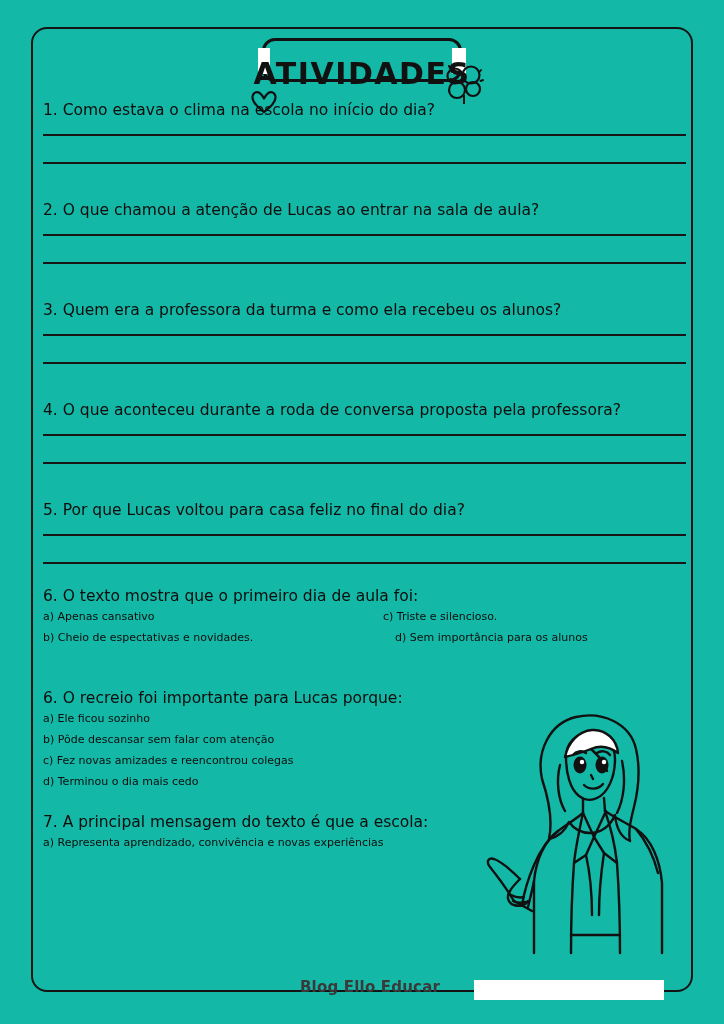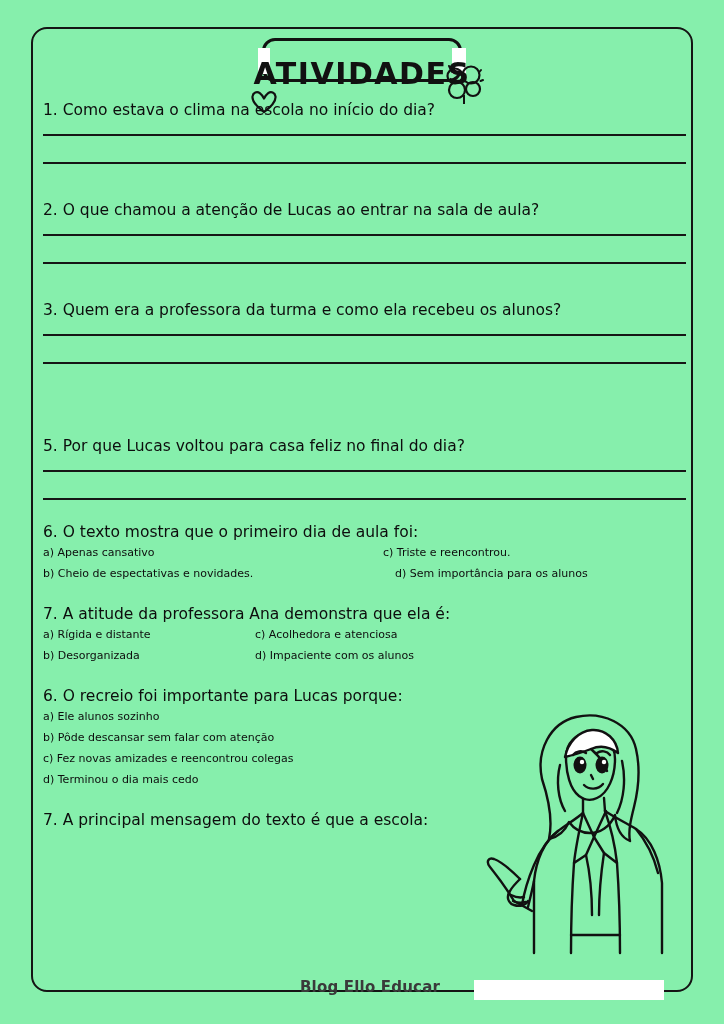--- a/index.html
+++ b/index.html
@@ -5,21 +5,21 @@
   * { box-sizing: border-box; }
   html, body {
     margin: 0; padding: 0;
     width: 724px; height: 1024px;
     background: #ffffff;
     font-family: "DejaVu Sans", sans-serif;
   }
   #page {
     position: relative;
     width: 724px; height: 1024px;
-    background: #86efac;
+    background: #14b8a6;
     overflow: hidden;
   }
   
   .page-border {
     position: absolute;
     left: 31px; top: 27px;
     width: 662px; height: 965px;
     border: 2.5px solid #141414;
     border-radius: 16px;
     pointer-events: none;
@@ -258,81 +258,80 @@
     <div class="q-block">
       <div class="q-text">3. Quem era a professora da turma e como ela recebeu os alunos?</div>
       <div style="height:14px"></div>
       <div class="ans-line"></div>
       <div style="height:26px"></div>
       <div class="ans-line"></div>
     </div>
 
     <div style="height:36px"></div>
 
+    <div class="q-block">
+      <div class="q-text">4. O que aconteceu durante a roda de conversa proposta pela professora?</div>
+      <div style="height:14px"></div>
+      <div class="ans-line"></div>
+      <div style="height:26px"></div>
+      <div class="ans-line"></div>
+    </div>
 
     <div style="height:36px"></div>
 
     <div class="q-block">
       <div class="q-text">5. Por que Lucas voltou para casa feliz no final do dia?</div>
       <div style="height:14px"></div>
       <div class="ans-line"></div>
       <div style="height:26px"></div>
       <div class="ans-line"></div>
     </div>
 
     <div style="height:22px"></div>
 
     <div class="q-block">
       <div class="q-text">6. O texto mostra que o primeiro dia de aula foi:</div>
       <div class="opt-row">
         <span>a) Apenas cansativo</span>
-        <span class="opt-col2" style="left:340px">c) Triste e reencontrou.</span>
+        <span class="opt-col2" style="left:340px">c) Triste e silencioso.</span>
       </div>
       <div class="opt-row">
         <span>b) Cheio de espectativas e novidades.</span>
         <span class="opt-col2" style="left:352px">d) Sem importância para os alunos</span>
       </div>
     </div>
 
     <div style="height:20px"></div>
 
-    <div class="q-block">
-      <div class="q-text">7. A atitude da professora Ana demonstra que ela é:</div>
-      <div class="opt-row">
-        <span>a) Rígida e distante</span>
-        <span class="opt-col2" style="left:212px">c) Acolhedora e atenciosa</span>
-      </div>
-      <div class="opt-row">
-        <span>b) Desorganizada</span>
-        <span class="opt-col2" style="left:212px">d) Impaciente com os alunos</span>
-      </div>
-    </div>
 
     <div style="height:20px"></div>
 
     <div class="q-block">
       <div class="q-text">6. O recreio foi importante para Lucas porque:</div>
       <div class="opt-row">
-        <span>a) Ele alunos sozinho</span>
+        <span>a) Ele ficou sozinho</span>
       </div>
       <div class="opt-row">
         <span>b) Pôde descansar sem falar com atenção</span>
       </div>
       <div class="opt-row">
         <span>c) Fez novas amizades e reencontrou colegas</span>
       </div>
       <div class="opt-row">
         <span>d) Terminou o dia mais cedo</span>
       </div>
     </div>
 
     <div style="height:20px"></div>
 
     <div class="q-block">
       <div class="q-text">7. A principal mensagem do texto é que a escola:</div>
+      <div class="opt-row">
+        <span>a) Representa aprendizado, convivência e novas experiências</span>
+      </div>
     </div>
 
   </div>
 
   <div class="footer">
     <div class="footer-pad"></div>
     <div class="footer-text">Blog Ello Educar</div>
   </div>
 
 </div>

